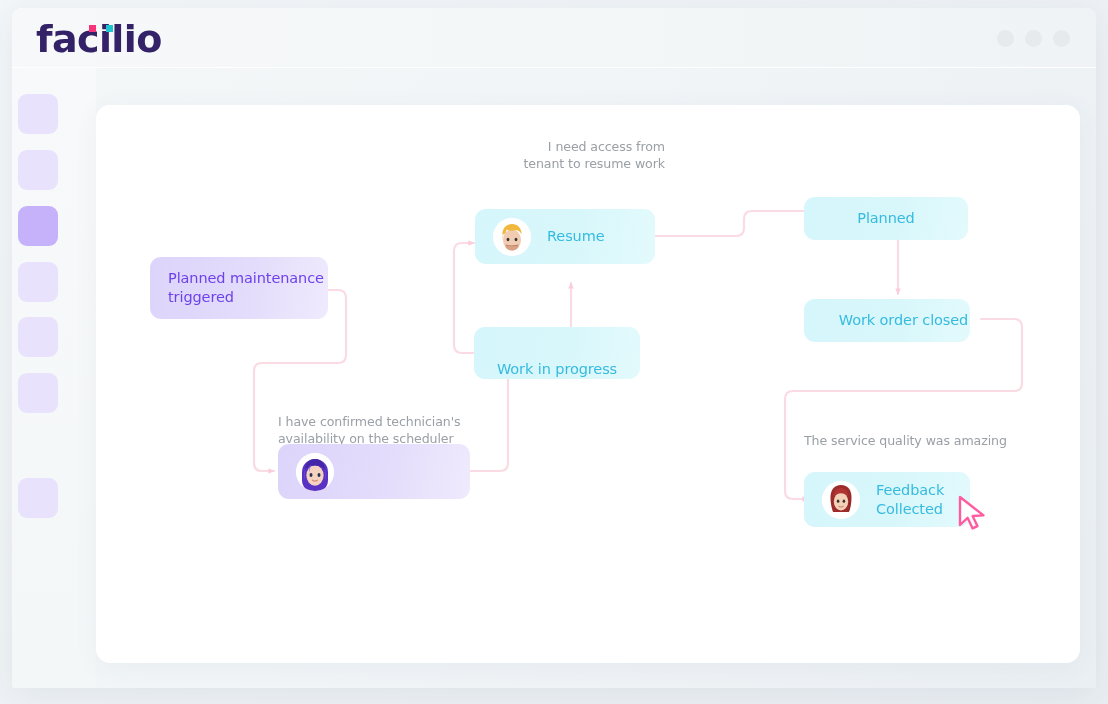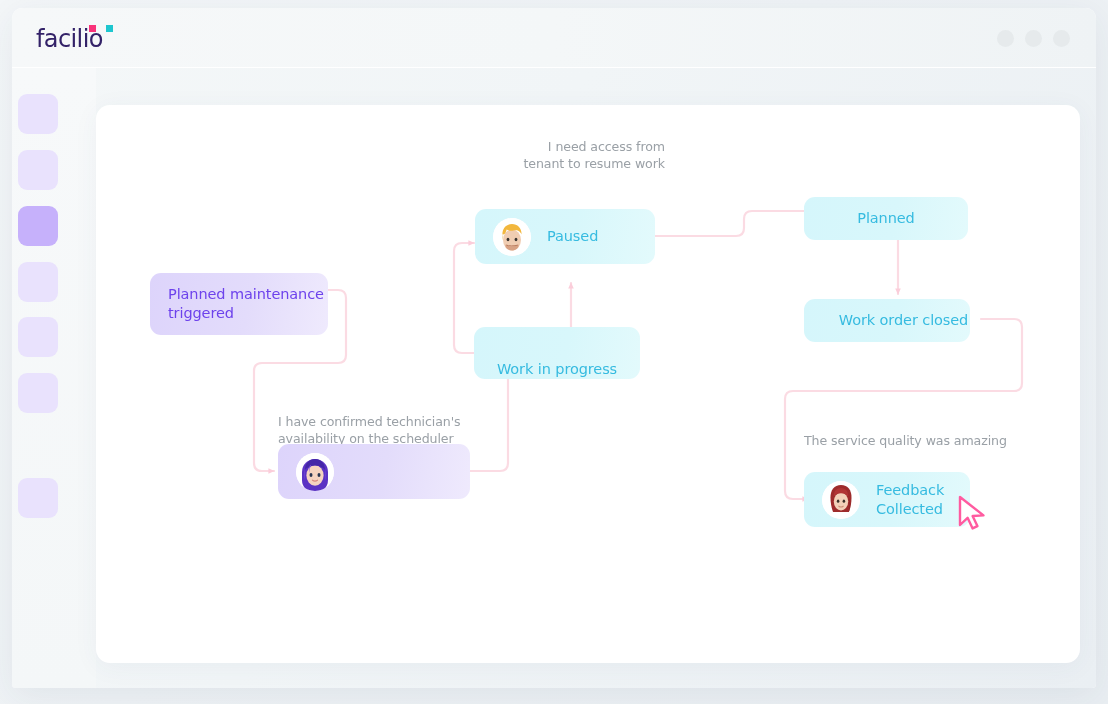--- a/index.html
+++ b/index.html
@@ -37,22 +37,22 @@
     width: 1084px;
     height: 60px;
     background: linear-gradient(90deg, #f6f8f9 0%, #f4f7f8 50%, #eff3f5 100%);
     border-bottom: 1px solid #ffffff;
   }
 
   .logo {
     position: absolute;
     left: 24px;
     top: 14px;
-    font-size: 24px;
-    font-weight: 400;
+    font-size: 38px;
+    font-weight: 700;
     letter-spacing: -0.6px;
     color: #332268;
     font-family: "DejaVu Sans", sans-serif;
     line-height: 34px;
   }
   .logo .dot {
     position: absolute;
     width: 7px;
     height: 7px;
     top: 3px;
@@ -230,21 +230,21 @@
             <path d="M 559,131 L 640,131 Q 648,131 648,123 L 648,114 Q 648,106 656,106
                      L 714,106" marker-end="url(#ah)"></path>
 
             <path d="M 802,135 L 802,189" marker-end="url(#ah)"></path>
 
             <path d="M 885,214 L 918,214 Q 926,214 926,222 L 926,278 Q 926,286 918,286
                      L 697,286 Q 689,286 689,294 L 689,386 Q 689,394 697,394 L 712,394" marker-end="url(#ah)"></path>
           </g>
         </svg>
 
-        <div class="node purple padded" style="left:54px; top:152px; width:178px; height:62px;margin-top:16px;">
+        <div class="node purple padded" style="left:54px; top:152px; width:178px; height:62px;">
           <span>Planned maintenance triggered</span>
         </div>
 
         <div class="caption" style="left:182px; top:309px; width:230px;">I have confirmed technician's
 availability on the scheduler</div>
 
         <div class="node purple padded" style="left:182px; top:339px; width:192px; height:55px;">
           <span class="avatar">
             <svg viewBox="0 0 38 38" width="38" height="38">
               <circle cx="19" cy="19" r="19" fill="#fff"></circle>
@@ -275,21 +275,21 @@
               <ellipse cx="19" cy="22" rx="9" ry="10.5" fill="#f0cdb2"></ellipse>
               <path d="M9.4 16.5C9.4 9.8 13.6 6 19 6s9.6 3.8 9.6 10.5c0 0-1.3-3.4-4.6-4.2
                        -2.5-.6-4.3.9-6.9.4-2.3-.4-3.4-1.1-3.4-1.1s-.6 2.2-1.3 3.3c-.6 1-2 1.6-3 1.6z" fill="#f2b73d"></path>
               <path d="M10 16.2c-.7 1.8-.9 4-.5 6 .1-2.6.3-4.4.5-6z" fill="#e0a52f"></path>
               <ellipse cx="15" cy="21.5" rx="1.4" ry="1.7" fill="#3a3530"></ellipse>
               <ellipse cx="23" cy="21.5" rx="1.4" ry="1.7" fill="#3a3530"></ellipse>
               <path d="M12.5 26.5c2 2.6 11 2.6 13 0 .9 2.8-2.3 6-6.5 6s-7.4-3.2-6.5-6z" fill="#d8a284"></path>
               <path d="M13.5 27.2c1.8 1 8.2 1 11 0" stroke="#b8795c" stroke-width="1" fill="none" stroke-linecap="round"></path>
             </svg>
           </span>
-          <span>Paused</span>
+          <span>Resume</span>
         </div>
 
         <div class="node blue center" style="left:708px; top:92px; width:164px; height:43px;">
           <span>Planned</span>
         </div>
 
         <div class="node blue center" style="left:708px; top:194px; width:166px; height:43px;padding-left:33px;">
           <span>Work order closed</span>
         </div>
 

